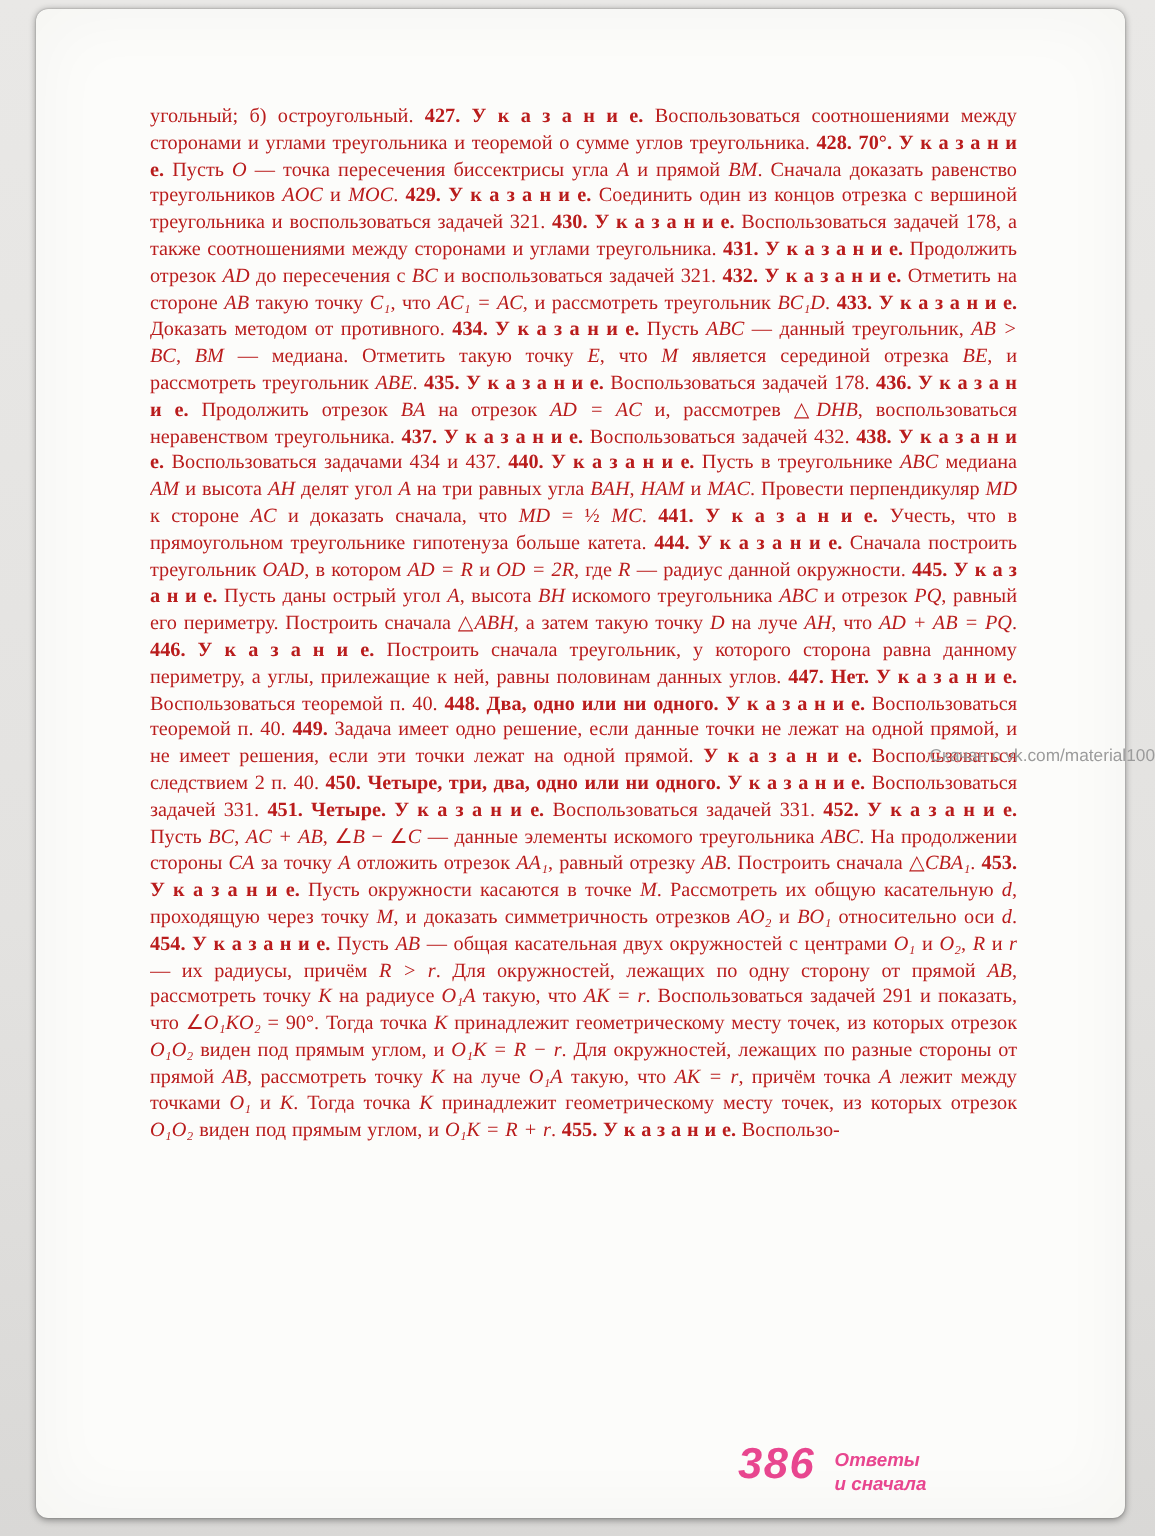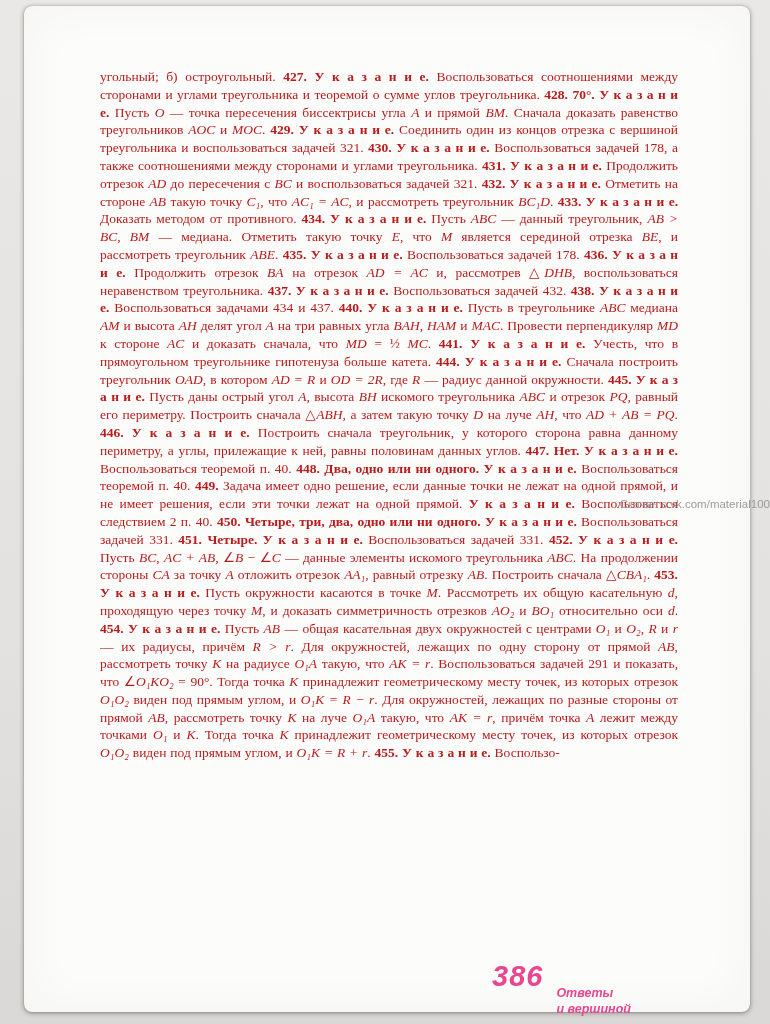--- a/index.html
+++ b/index.html
@@ -41,20 +41,20 @@
   }
 </style>
 </head>
 <body>
 
 <div class="scan">
   <div class="page">
     <div class="text-block"><span class="run-n">угольный; б) остроугольный. </span><span class="run-b">427. </span><span class="run-u">У к а з а н и е. </span><span class="run-n">Воспользоваться соотношениями между сторонами и углами треугольника и теоремой о сумме углов треугольника. </span><span class="run-b">428. 70°. </span><span class="run-u">У к а з а н и е. </span><span class="run-n">Пусть </span><span class="run-i">O</span><span class="run-n"> — точка пересечения биссектрисы угла </span><span class="run-i">A</span><span class="run-n"> и прямой </span><span class="run-i">BM</span><span class="run-n">. Сначала доказать равенство треугольников </span><span class="run-i">AOC</span><span class="run-n"> и </span><span class="run-i">MOC</span><span class="run-n">. </span><span class="run-b">429. </span><span class="run-u">У к а з а н и е. </span><span class="run-n">Соединить один из концов отрезка с вершиной треугольника и воспользоваться задачей 321. </span><span class="run-b">430. </span><span class="run-u">У к а з а н и е. </span><span class="run-n">Воспользоваться задачей 178, а также соотношениями между сторонами и углами треугольника. </span><span class="run-b">431. </span><span class="run-u">У к а з а н и е. </span><span class="run-n">Продолжить отрезок </span><span class="run-i">AD</span><span class="run-n"> до пересечения с </span><span class="run-i">BC</span><span class="run-n"> и воспользоваться задачей 321. </span><span class="run-b">432. </span><span class="run-u">У к а з а н и е. </span><span class="run-n">Отметить на стороне </span><span class="run-i">AB</span><span class="run-n"> такую точку </span><span class="run-i">C₁</span><span class="run-n">, что </span><span class="run-i">AC₁ = AC</span><span class="run-n">, и рассмотреть треугольник </span><span class="run-i">BC₁D</span><span class="run-n">. </span><span class="run-b">433. </span><span class="run-u">У к а з а н и е. </span><span class="run-n">Доказать методом от противного. </span><span class="run-b">434. </span><span class="run-u">У к а з а н и е. </span><span class="run-n">Пусть </span><span class="run-i">ABC</span><span class="run-n"> — данный треугольник, </span><span class="run-i">AB &gt; BC</span><span class="run-n">, </span><span class="run-i">BM</span><span class="run-n"> — медиана. Отметить такую точку </span><span class="run-i">E</span><span class="run-n">, что </span><span class="run-i">M</span><span class="run-n"> является серединой отрезка </span><span class="run-i">BE</span><span class="run-n">, и рассмотреть треугольник </span><span class="run-i">ABE</span><span class="run-n">. </span><span class="run-b">435. </span><span class="run-u">У к а з а н и е. </span><span class="run-n">Воспользоваться задачей 178. </span><span class="run-b">436. </span><span class="run-u">У к а з а н и е. </span><span class="run-n">Продолжить отрезок </span><span class="run-i">BA</span><span class="run-n"> на отрезок </span><span class="run-i">AD = AC</span><span class="run-n"> и, рассмотрев △</span><span class="run-i">DHB</span><span class="run-n">, воспользоваться неравенством треугольника. </span><span class="run-b">437. </span><span class="run-u">У к а з а н и е. </span><span class="run-n">Воспользоваться задачей 432. </span><span class="run-b">438. </span><span class="run-u">У к а з а н и е. </span><span class="run-n">Воспользоваться задачами 434 и 437. </span><span class="run-b">440. </span><span class="run-u">У к а з а н и е. </span><span class="run-n">Пусть в треугольнике </span><span class="run-i">ABC</span><span class="run-n"> медиана </span><span class="run-i">AM</span><span class="run-n"> и высота </span><span class="run-i">AH</span><span class="run-n"> делят угол </span><span class="run-i">A</span><span class="run-n"> на три равных угла </span><span class="run-i">BAH</span><span class="run-n">, </span><span class="run-i">HAM</span><span class="run-n"> и </span><span class="run-i">MAC</span><span class="run-n">. Провести перпендикуляр </span><span class="run-i">MD</span><span class="run-n"> к стороне </span><span class="run-i">AC</span><span class="run-n"> и доказать сначала, что </span><span class="run-i">MD</span><span class="run-n"> = ½ </span><span class="run-i">MC</span><span class="run-n">. </span><span class="run-b">441. </span><span class="run-u">У к а з а н и е. </span><span class="run-n">Учесть, что в прямоугольном треугольнике гипотенуза больше катета. </span><span class="run-b">444. </span><span class="run-u">У к а з а н и е. </span><span class="run-n">Сначала построить треугольник </span><span class="run-i">OAD</span><span class="run-n">, в котором </span><span class="run-i">AD = R</span><span class="run-n"> и </span><span class="run-i">OD = 2R</span><span class="run-n">, где </span><span class="run-i">R</span><span class="run-n"> — радиус данной окружности. </span><span class="run-b">445. </span><span class="run-u">У к а з а н и е. </span><span class="run-n">Пусть даны острый угол </span><span class="run-i">A</span><span class="run-n">, высота </span><span class="run-i">BH</span><span class="run-n"> искомого треугольника </span><span class="run-i">ABC</span><span class="run-n"> и отрезок </span><span class="run-i">PQ</span><span class="run-n">, равный его периметру. Построить сначала △</span><span class="run-i">ABH</span><span class="run-n">, а затем такую точку </span><span class="run-i">D</span><span class="run-n"> на луче </span><span class="run-i">AH</span><span class="run-n">, что </span><span class="run-i">AD + AB = PQ</span><span class="run-n">. </span><span class="run-b">446. </span><span class="run-u">У к а з а н и е. </span><span class="run-n">Построить сначала треугольник, у которого сторона равна данному периметру, а углы, прилежащие к ней, равны половинам данных углов. </span><span class="run-b">447. Нет. </span><span class="run-u">У к а з а н и е. </span><span class="run-n">Воспользоваться теоремой п. 40. </span><span class="run-b">448. Два, одно или ни одного. </span><span class="run-u">У к а з а н и е. </span><span class="run-n">Воспользоваться теоремой п. 40. </span><span class="run-b">449. </span><span class="run-n">Задача имеет одно решение, если данные точки не лежат на одной прямой, и не имеет решения, если эти точки лежат на одной прямой. </span><span class="run-u">У к а з а н и е. </span><span class="run-n">Воспользоваться следствием 2 п. 40. </span><span class="run-b">450. Четыре, три, два, одно или ни одного. </span><span class="run-u">У к а з а н и е. </span><span class="run-n">Воспользоваться задачей 331. </span><span class="run-b">451. Четыре. </span><span class="run-u">У к а з а н и е. </span><span class="run-n">Воспользоваться задачей 331. </span><span class="run-b">452. </span><span class="run-u">У к а з а н и е. </span><span class="run-n">Пусть </span><span class="run-i">BC</span><span class="run-n">, </span><span class="run-i">AC + AB</span><span class="run-n">, ∠</span><span class="run-i">B</span><span class="run-n"> − ∠</span><span class="run-i">C</span><span class="run-n"> — данные элементы искомого треугольника </span><span class="run-i">ABC</span><span class="run-n">. На продолжении стороны </span><span class="run-i">CA</span><span class="run-n"> за точку </span><span class="run-i">A</span><span class="run-n"> отложить отрезок </span><span class="run-i">AA₁</span><span class="run-n">, равный отрезку </span><span class="run-i">AB</span><span class="run-n">. Построить сначала △</span><span class="run-i">CBA₁</span><span class="run-n">. </span><span class="run-b">453. </span><span class="run-u">У к а з а н и е. </span><span class="run-n">Пусть окружности касаются в точке </span><span class="run-i">M</span><span class="run-n">. Рассмотреть их общую касательную </span><span class="run-i">d</span><span class="run-n">, проходящую через точку </span><span class="run-i">M</span><span class="run-n">, и доказать симметричность отрезков </span><span class="run-i">AO₂</span><span class="run-n"> и </span><span class="run-i">BO₁</span><span class="run-n"> относительно оси </span><span class="run-i">d</span><span class="run-n">. </span><span class="run-b">454. </span><span class="run-u">У к а з а н и е. </span><span class="run-n">Пусть </span><span class="run-i">AB</span><span class="run-n"> — общая касательная двух окружностей с центрами </span><span class="run-i">O₁</span><span class="run-n"> и </span><span class="run-i">O₂</span><span class="run-n">, </span><span class="run-i">R</span><span class="run-n"> и </span><span class="run-i">r</span><span class="run-n"> — их радиусы, причём </span><span class="run-i">R &gt; r</span><span class="run-n">. Для окружностей, лежащих по одну сторону от прямой </span><span class="run-i">AB</span><span class="run-n">, рассмотреть точку </span><span class="run-i">K</span><span class="run-n"> на радиусе </span><span class="run-i">O₁A</span><span class="run-n"> такую, что </span><span class="run-i">AK = r</span><span class="run-n">. Воспользоваться задачей 291 и показать, что ∠</span><span class="run-i">O₁KO₂</span><span class="run-n"> = 90°. Тогда точка </span><span class="run-i">K</span><span class="run-n"> принадлежит геометрическому месту точек, из которых отрезок </span><span class="run-i">O₁O₂</span><span class="run-n"> виден под прямым углом, и </span><span class="run-i">O₁K = R − r</span><span class="run-n">. Для окружностей, лежащих по разные стороны от прямой </span><span class="run-i">AB</span><span class="run-n">, рассмотреть точку </span><span class="run-i">K</span><span class="run-n"> на луче </span><span class="run-i">O₁A</span><span class="run-n"> такую, что </span><span class="run-i">AK = r</span><span class="run-n">, причём точка </span><span class="run-i">A</span><span class="run-n"> лежит между точками </span><span class="run-i">O₁</span><span class="run-n"> и </span><span class="run-i">K</span><span class="run-n">. Тогда точка </span><span class="run-i">K</span><span class="run-n"> принадлежит геометрическому месту точек, из которых отрезок </span><span class="run-i">O₁O₂</span><span class="run-n"> виден под прямым углом, и </span><span class="run-i">O₁K = R + r</span><span class="run-n">. </span><span class="run-b">455. </span><span class="run-u">У к а з а н и е. </span><span class="run-n">Воспользо-</span></div>
     <div class="footer">
       <div class="page-number" style="color: rgb(232, 70, 143);">386</div>
-      <div class="section-label" style="color: rgb(232, 70, 143); margin-top: 20px;">
+      <div class="section-label" style="color: rgb(232, 70, 143);">
         <div>Ответы</div>
-        <div>и вершиной</div>
+        <div>и сначала</div>
       </div>
     </div>
   </div>
   <div class="watermark">Скачан с vk.com/material100</div>
 </div>
 
 </body></html>

